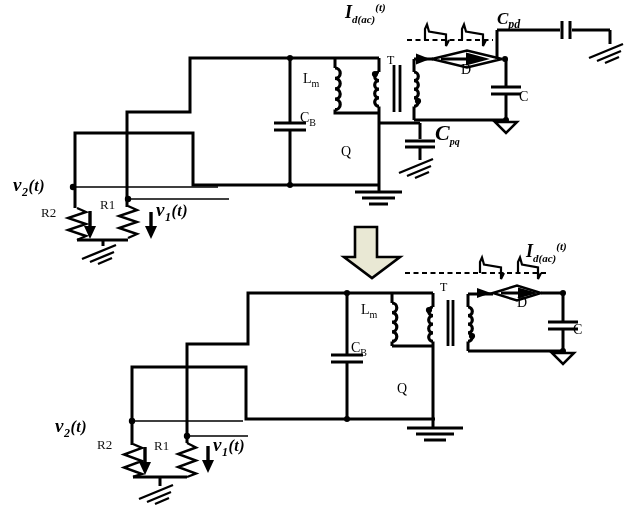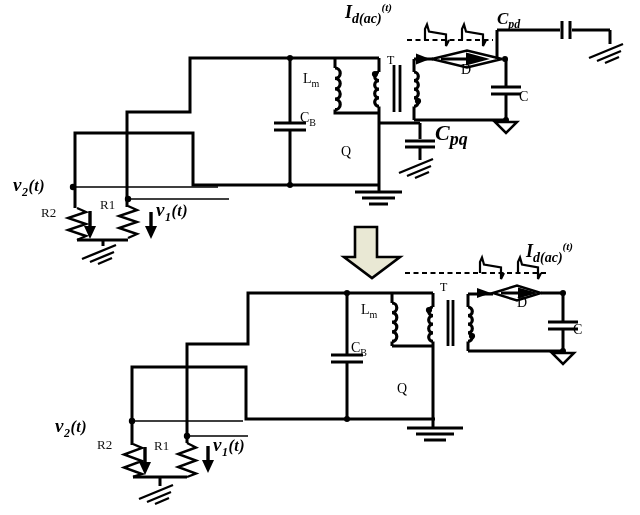--- a/index.html
+++ b/index.html
@@ -9,26 +9,26 @@
   .lbl{position:absolute;color:#000;white-space:nowrap;line-height:1;
        font-family:"Liberation Serif",serif}
   .comp{font-size:14px}
   .comp sub{font-size:10px}
   .rlab{font-size:13px;color:#111}
   .vlab{font-size:19px;font-weight:bold;font-style:italic;letter-spacing:.5px}
   .vlab sub{font-size:12px}
   .vlab .paren{font-size:16px}
   .bigital{font-weight:bold;font-style:italic}
   .idlab{font-size:18px}
-  .idlab sub{font-size:14px}
+  .idlab sub{font-size:11px}
   .idlab sup{font-size:11px}
   .cpdlab{font-size:17px}
   .cpdlab sub{font-size:12px}
   .cpqlab{font-size:22px}
-  .cpqlab sub{font-size:18px}
+  .cpqlab sub{font-size:10px}
   
   .w{stroke:#000;stroke-width:3;fill:none}
   .w2{stroke:#000;stroke-width:2.4;fill:none}
   .thin{stroke:#000;stroke-width:1.6;fill:none}
   .coil{stroke:#000;stroke-width:3.2;fill:none}
   .core{stroke:#000;stroke-width:2.8;fill:none}
   .dash{stroke:#000;stroke-width:1.8;fill:none;stroke-dasharray:5 3.5}
   .pulse{stroke:#000;stroke-width:2.2;fill:none}
   .varr{stroke:#000;stroke-width:3.4;fill:none}
   .blk{fill:#000;stroke:none}

